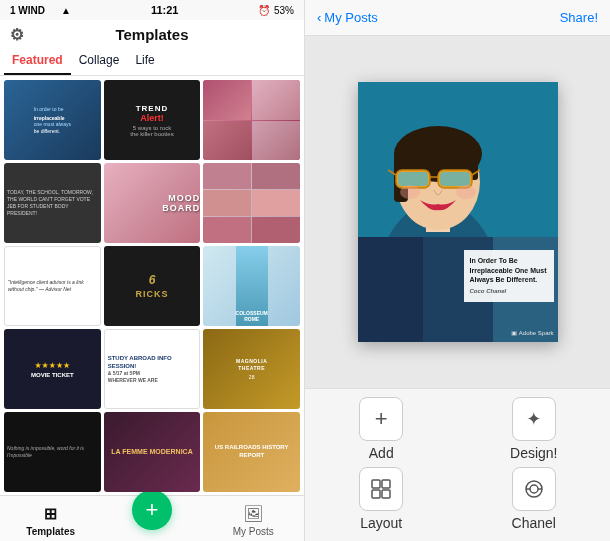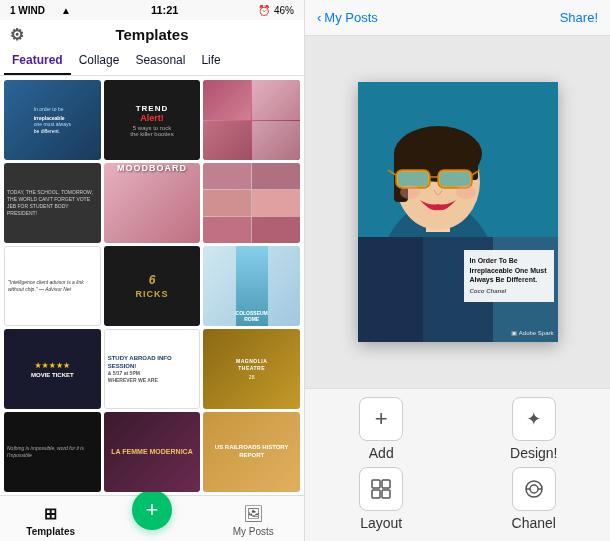--- a/index.html
+++ b/index.html
@@ -59,21 +59,21 @@
       background: #fff;
     }
     .tab-item {
       padding: 6px 8px;
       font-size: 12px;
       color: #0f172a;
       cursor: pointer;
       white-space: nowrap;
     }
     .tab-item.active {
-      color: #4c1d95;
+      color: #ef4444;
       border-bottom: 2px solid #111;
       font-weight: 600;
     }
 
     .template-grid {
       flex: 1;
       overflow-y: auto;
       padding: 4px;
       display: grid;
       grid-template-columns: repeat(3, 1fr);
@@ -274,33 +274,32 @@
 <div class="left-panel">
 
   <div class="status-bar">
     <div class="status-left">
       <span>1 WIND</span>
       <span>▲</span>
     </div>
     <div class="status-center">11:21</div>
     <div class="status-right">
       <span>⏰</span>
-      <span>46%</span>
+      <span>53%</span>
     </div>
   </div>
 
   <div class="left-header">
     <span class="settings-icon">⚙</span>
     <span>Templates</span>
   </div>
 
   <div class="tab-bar">
     <div class="tab-item active">Featured</div>
     <div class="tab-item">Collage</div>
-    <div class="tab-item">Seasonal</div>
     <div class="tab-item">Life</div>
   </div>
 
   <div class="template-grid">
 
     <div class="template-cell t1">
       <div style="padding:4px; font-size:6px; color:#fff; line-height:1.3;">
         <div style="font-size:5px; color:#adf; margin-bottom:2px;">In order to be</div>
         <div style="font-size:5px; color:#fff; font-weight:700;">irreplaceable</div>
         <div style="font-size:5px; color:#adf;">one must always</div>
@@ -323,21 +322,21 @@
         <div class="collage-cell c4"></div>
       </div>
     </div>
 
     <div class="template-cell t4">
       <div style="padding:3px; color:#fff; font-size:6px; line-height:1.4;">
         <div style="color:#ccc; font-size:5px;">TODAY, THE SCHOOL, TOMORROW, THE WORLD CAN'T FORGET VOTE JEB FOR STUDENT BODY PRESIDENT!</div>
       </div>
     </div>
     <div class="template-cell" style="background: linear-gradient(135deg, #e8b0c0 0%, #d090a0 50%, #c07080 100%);">
-      <div style="display:flex; align-items:flex-start; justify-content:center; height:100%; flex-direction:row;">
+      <div style="display:flex; align-items:flex-end; justify-content:center; height:100%; flex-direction:column;">
         <div style="color:#fff; font-size:9px; font-weight:900; text-transform:uppercase; letter-spacing:1px; text-shadow:1px 1px 2px rgba(0,0,0,0.5);">MOOD</div>
         <div style="color:#fff; font-size:9px; font-weight:900; text-transform:uppercase; letter-spacing:1px; text-shadow:1px 1px 2px rgba(0,0,0,0.5);">BOARD</div>
       </div>
     </div>
     <div class="template-cell" style="background:linear-gradient(135deg, #d8c0c8, #c0a0b0);">
       <div class="mini-img-collage" style="grid-template-columns: 1fr 1fr; grid-template-rows: 1fr 1fr 1fr;">
         <div style="background:#c08090;"></div>
         <div style="background:#b07080;"></div>
         <div style="background:#d09090;"></div>
         <div style="background:#e0a0a0;"></div>

